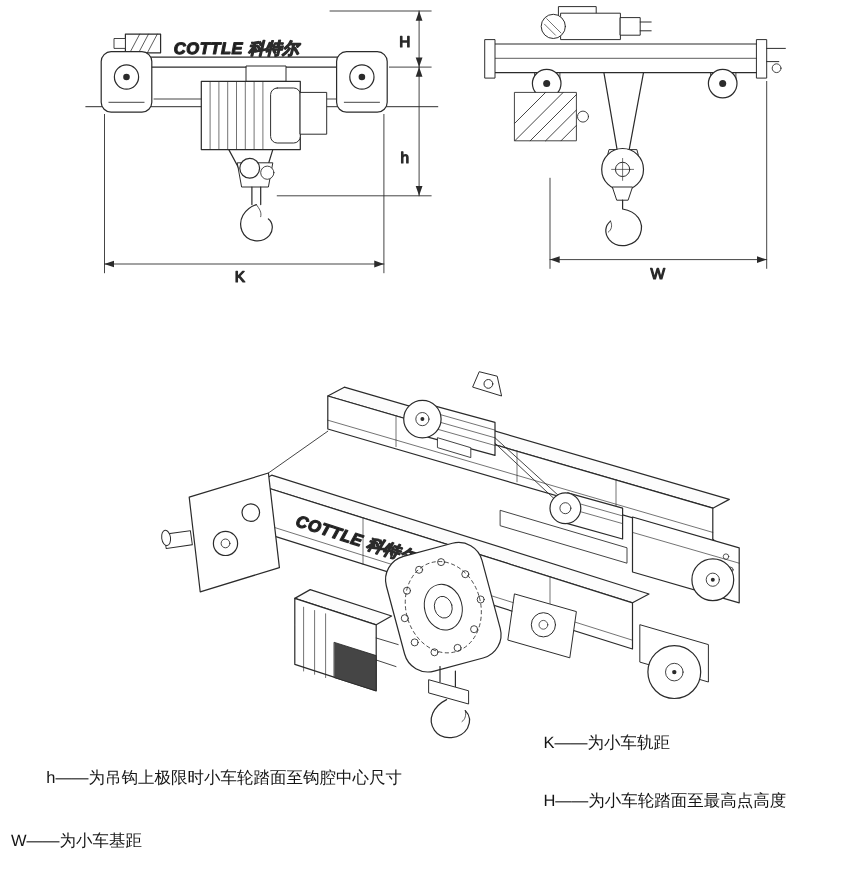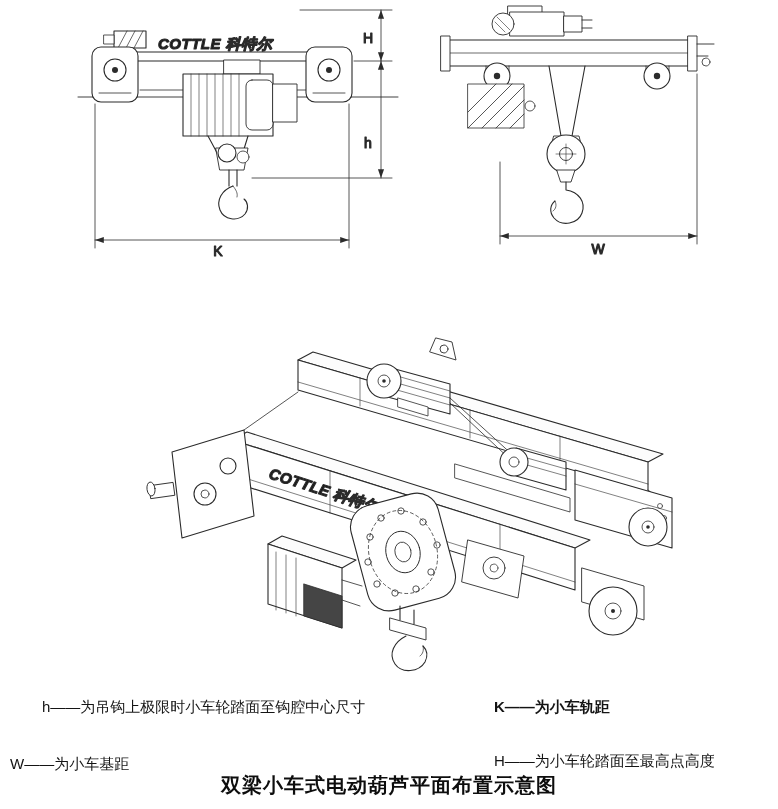--- a/index.html
+++ b/index.html
@@ -275,20 +275,19 @@
         <line x1="414" y1="610" x2="414" y2="624"></line>
         <polygon points="390,618 426,628 426,640 390,630" fill="#fff" stroke-width="0.9"></polygon>
         <path d="M406,636 C394,642 388,654 395,664 C402,674 419,672 425,662 C428,656 427,650 423,646" fill="none"></path>
         <path d="M423,646 C424,650 423,654 420,656" stroke-width="0.7"></path>
       </g>
     </g>
   </svg>
 
   <div>
     <span class="legend-item" style="left:10px;top:698px;margin-left:32px;">h——为吊钩上极限时小车轮踏面至钩腔中心尺寸</span>
-    <span class="legend-item" style="left:494px;top:698px;font-weight:bold;">K——为小车轨距</span>
+    <span class="legend-item" style="left:494px;top:666px;">K——为小车轨距</span>
     <span class="legend-item" style="left:10px;top:736px;margin-top:19px;">W——为小车基距</span>
-    <span class="legend-item" style="left:494px;top:752px;">H——为小车轮踏面至最高点高度</span>
+    <span class="legend-item" style="left:494px;top:719px;">H——为小车轮踏面至最高点高度</span>
   </div>
 
-  <div class="title">双梁小车式电动葫芦平面布置示意图</div>
 
 </div>
 
 </body></html>

